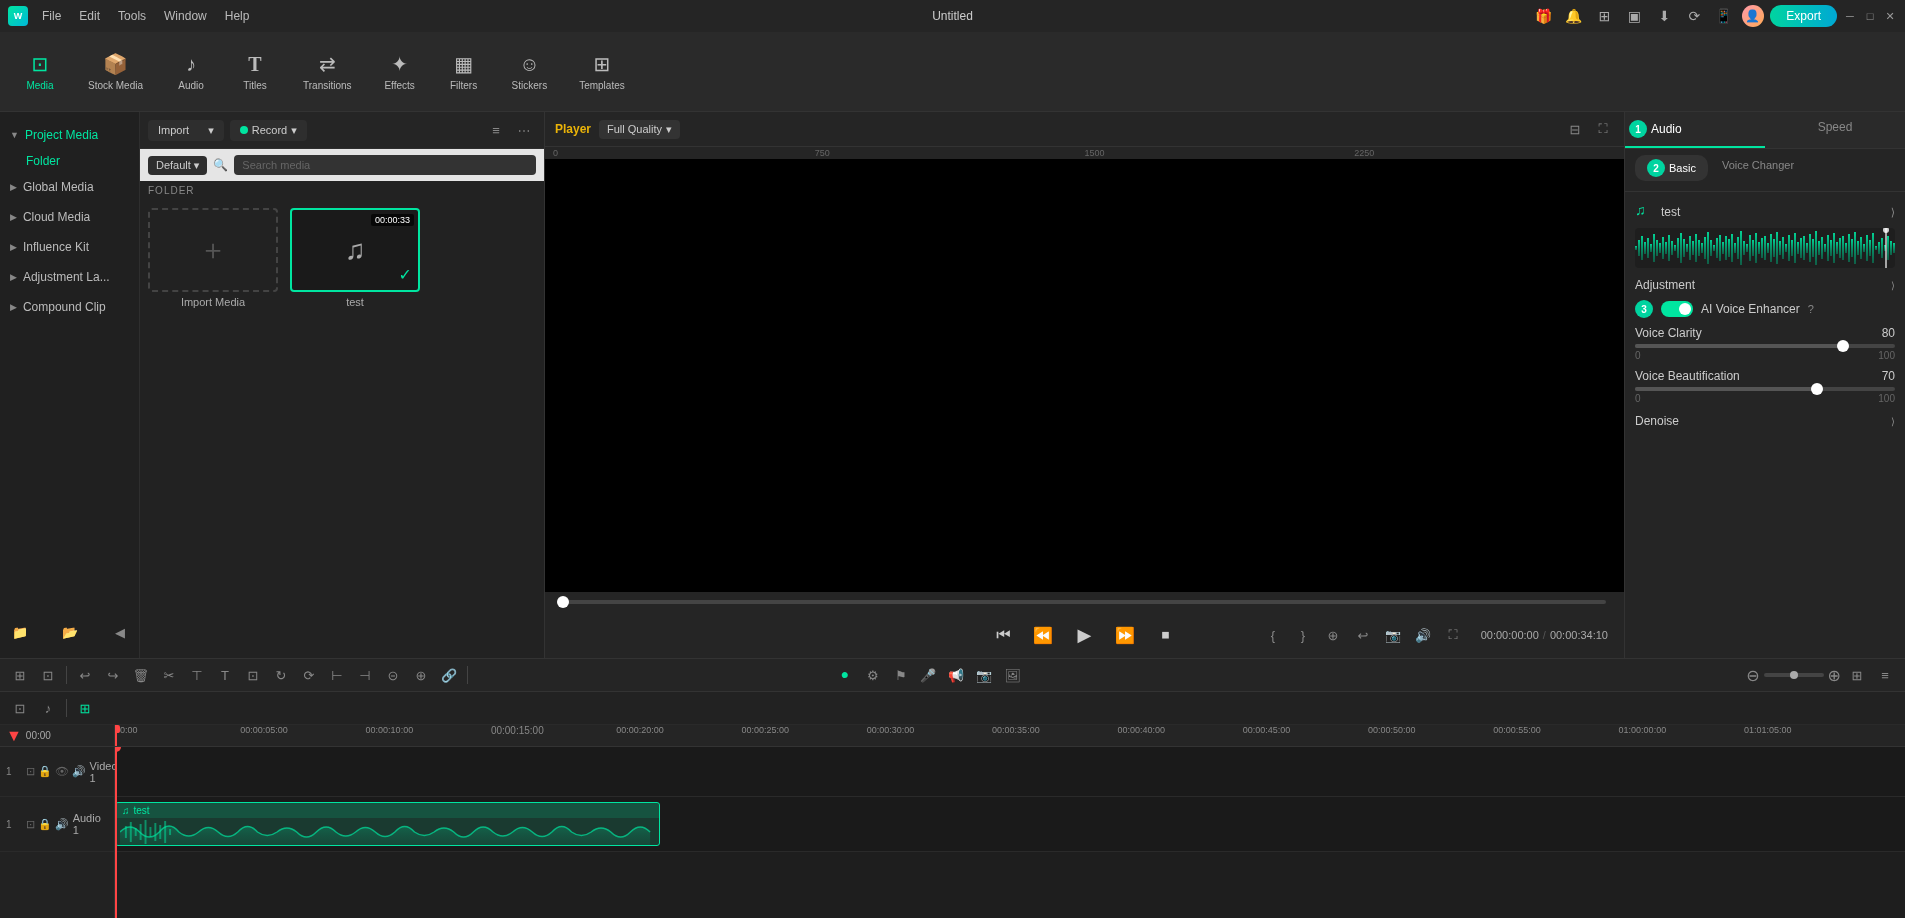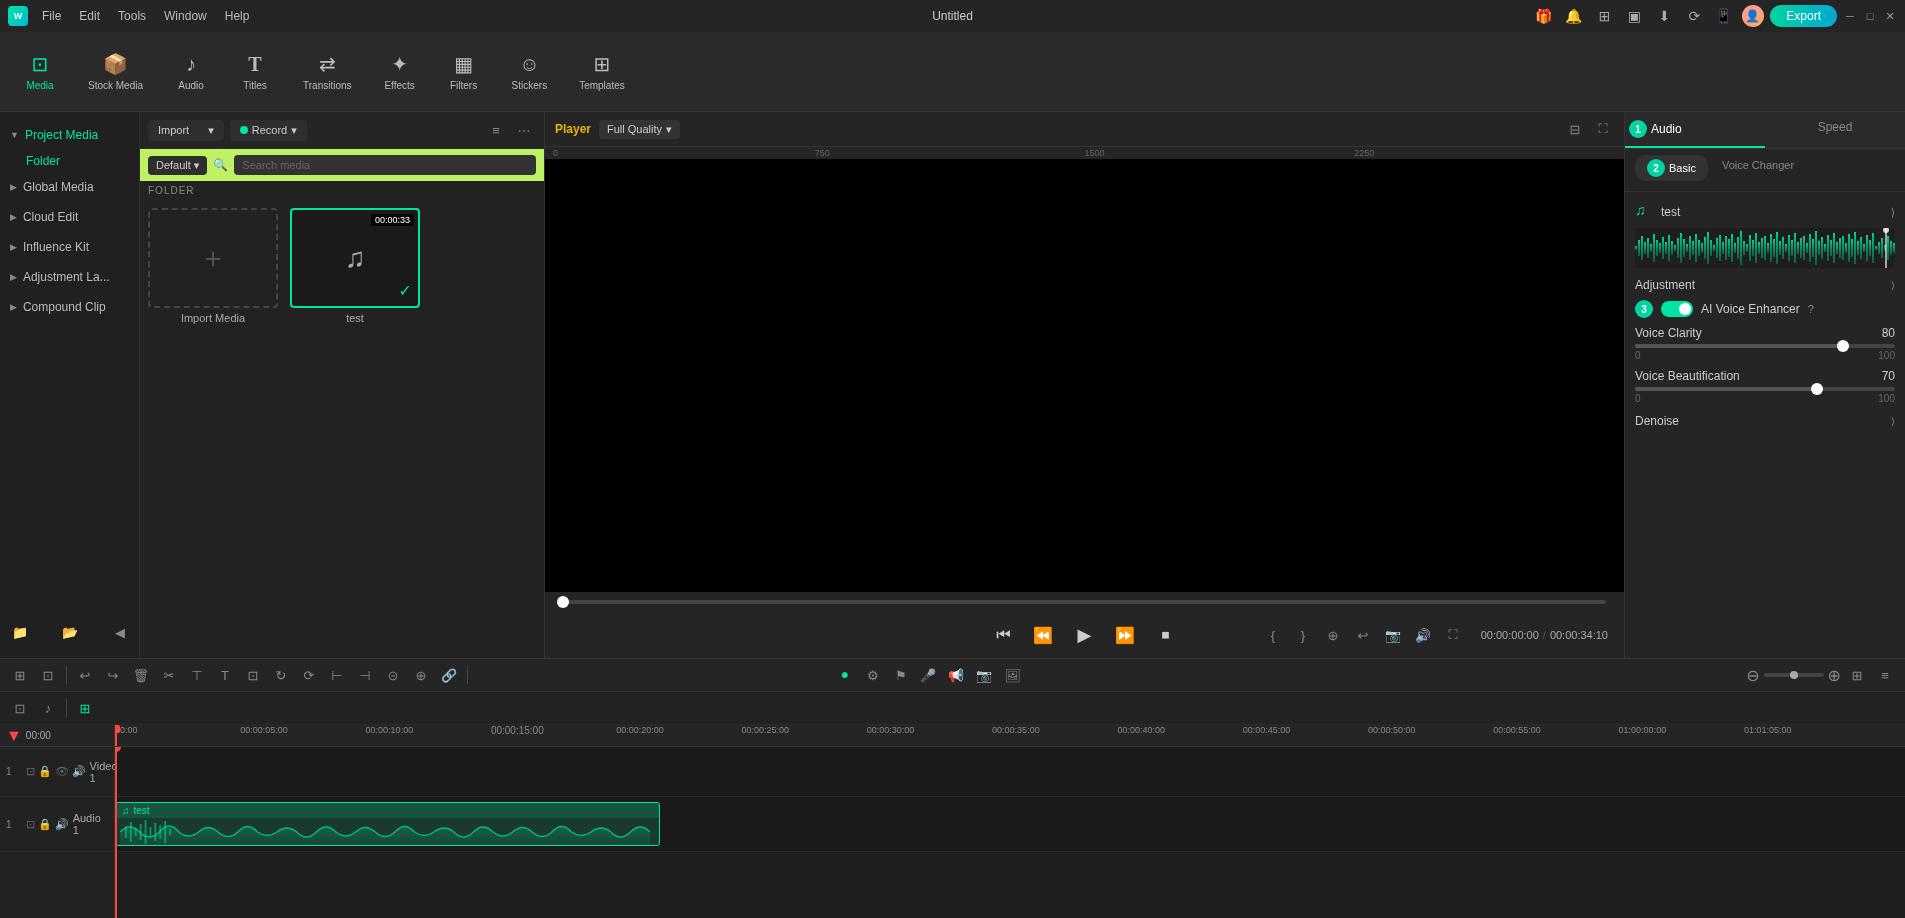--- a/index.html
+++ b/index.html
@@ -36,28 +36,28 @@
     .sidebar-section .chevron { font-size: 9px; color: #888; }
     .sidebar-folder { color: #00e5a0; padding: 4px 10px 4px 26px; font-size: 12px; cursor: pointer; }
 
     
     .media-panel { flex: 1; display: flex; flex-direction: column; }
     .media-toolbar { display: flex; align-items: center; gap: 6px; padding: 6px 8px; background: #252525; border-bottom: 1px solid #2e2e2e; }
     .import-btn { background: #2e2e2e; border: none; color: #ccc; padding: 4px 10px; border-radius: 4px; cursor: pointer; font-size: 11px; display: flex; align-items: center; gap: 19px; }
     .record-btn { background: #2e2e2e; border: none; color: #ccc; padding: 4px 10px; border-radius: 4px; cursor: pointer; font-size: 11px; display: flex; align-items: center; gap: 4px; }
     .record-dot { width: 8px; height: 8px; background: #00e5a0; border-radius: 50%; }
     .media-icons { display: flex; gap: 4px; margin-left: auto; }
-    .search-bar-row { display: flex; align-items: center; gap: 6px; padding: 6px 8px; background: #bef264; }
+    .search-bar-row { display: flex; align-items: center; gap: 6px; padding: 6px 8px; background: #e5e5e5; }
     .default-btn { background: #2e2e2e; border: none; color: #ccc; padding: 3px 8px; border-radius: 4px; font-size: 11px; cursor: pointer; display: flex; align-items: center; gap: 3px; }
     .search-input { flex: 1; background: #333; border: none; color: #ccc; padding: 4px 8px; border-radius: 4px; font-size: 11px; outline: none; }
     .search-input::placeholder { color: #666; }
     .folder-label { padding: 4px 8px; font-size: 10px; color: #888; text-transform: uppercase; letter-spacing: 1px; }
     .media-grid { display: flex; gap: 12px; padding: 8px; flex-wrap: wrap; }
     .media-item { display: flex; flex-direction: column; align-items: center; gap: 4px; cursor: pointer; }
-    .media-thumb { width: 130px; height: 100px; background: #2a2a2a; border-radius: 4px; display: flex; align-items: center; justify-content: center; position: relative; border: 2px solid transparent; }
+    .media-thumb { width: 130px; height: 84px; background: #2a2a2a; border-radius: 4px; display: flex; align-items: center; justify-content: center; position: relative; border: 2px solid transparent; }
     .media-thumb.import-thumb { background: #222; border: 2px dashed #444; }
     .media-thumb.selected { border: 2px solid #00e5a0; }
     .media-thumb .plus-icon { font-size: 28px; color: #555; }
     .media-thumb .music-icon { font-size: 28px; color: #aaa; }
     .media-thumb .check { position: absolute; bottom: 6px; right: 6px; color: #00e5a0; font-size: 16px; }
     .media-thumb .duration { position: absolute; top: 4px; right: 4px; background: rgba(0,0,0,0.7); color: #fff; font-size: 9px; padding: 1px 4px; border-radius: 2px; }
     .media-name { font-size: 11px; color: #aaa; }
 
     
     .player-area { flex: 1; display: flex; flex-direction: column; background: #1e1e1e; border-right: 1px solid #333; }
@@ -237,21 +237,21 @@
           <span class="chevron">▼</span>
           <span>Project Media</span>
         </div>
         <div class="sidebar-folder">Folder</div>
         <div class="sidebar-section">
           <span class="chevron">▶</span>
           <span>Global Media</span>
         </div>
         <div class="sidebar-section">
           <span class="chevron">▶</span>
-          <span>Cloud Edit</span>
+          <span>Cloud Media</span>
         </div>
         <div class="sidebar-section">
           <span class="chevron">▶</span>
           <span>Influence Kit</span>
         </div>
         <div class="sidebar-section">
           <span class="chevron">▶</span>
           <span>Adjustment La...</span>
         </div>
         <div class="sidebar-section">

